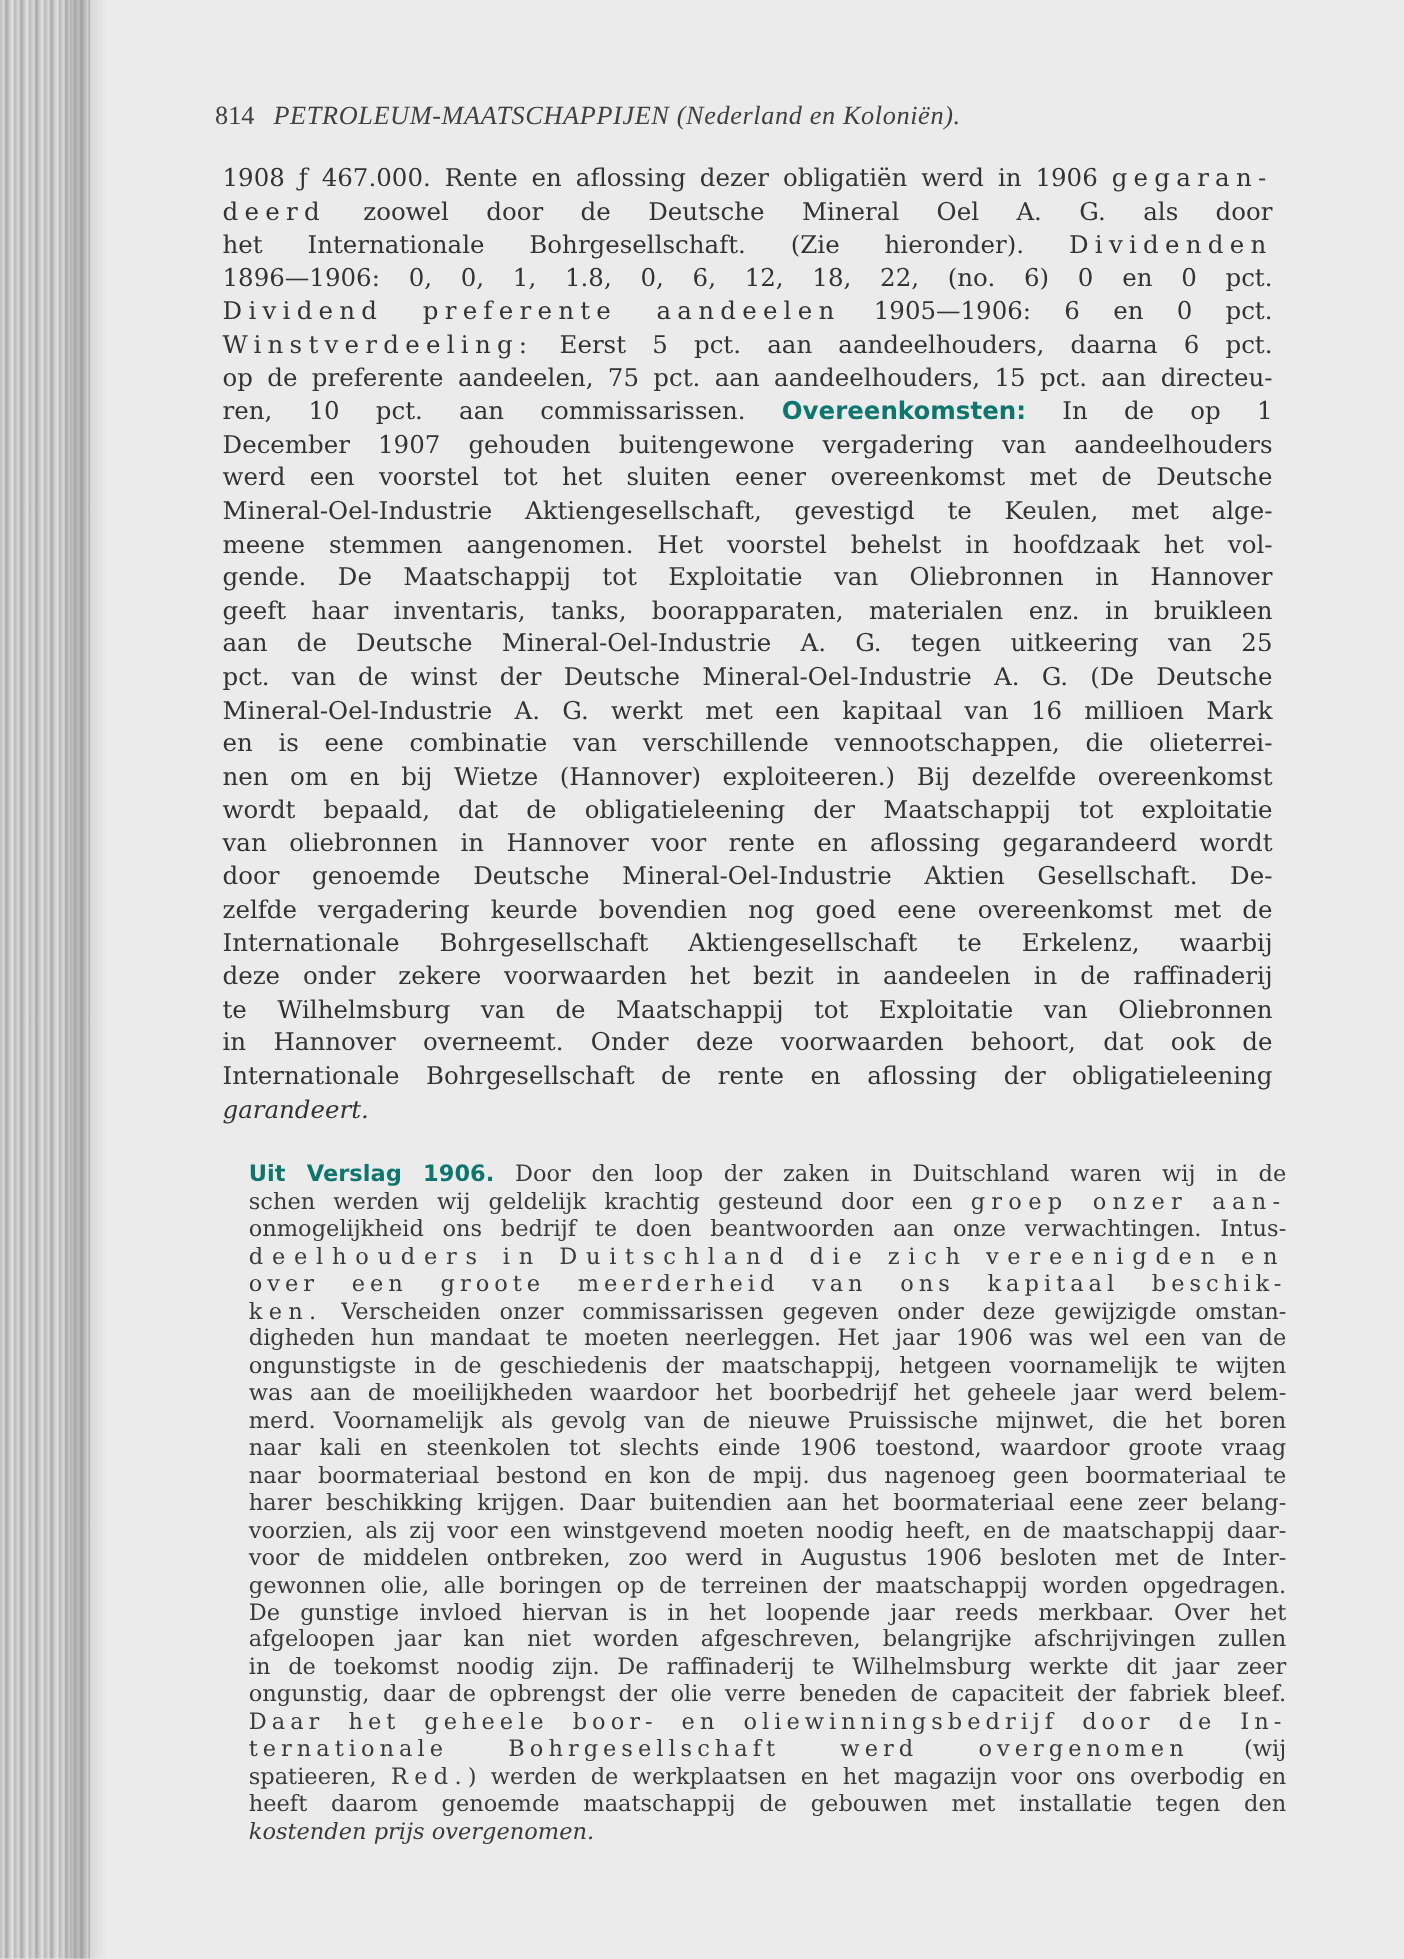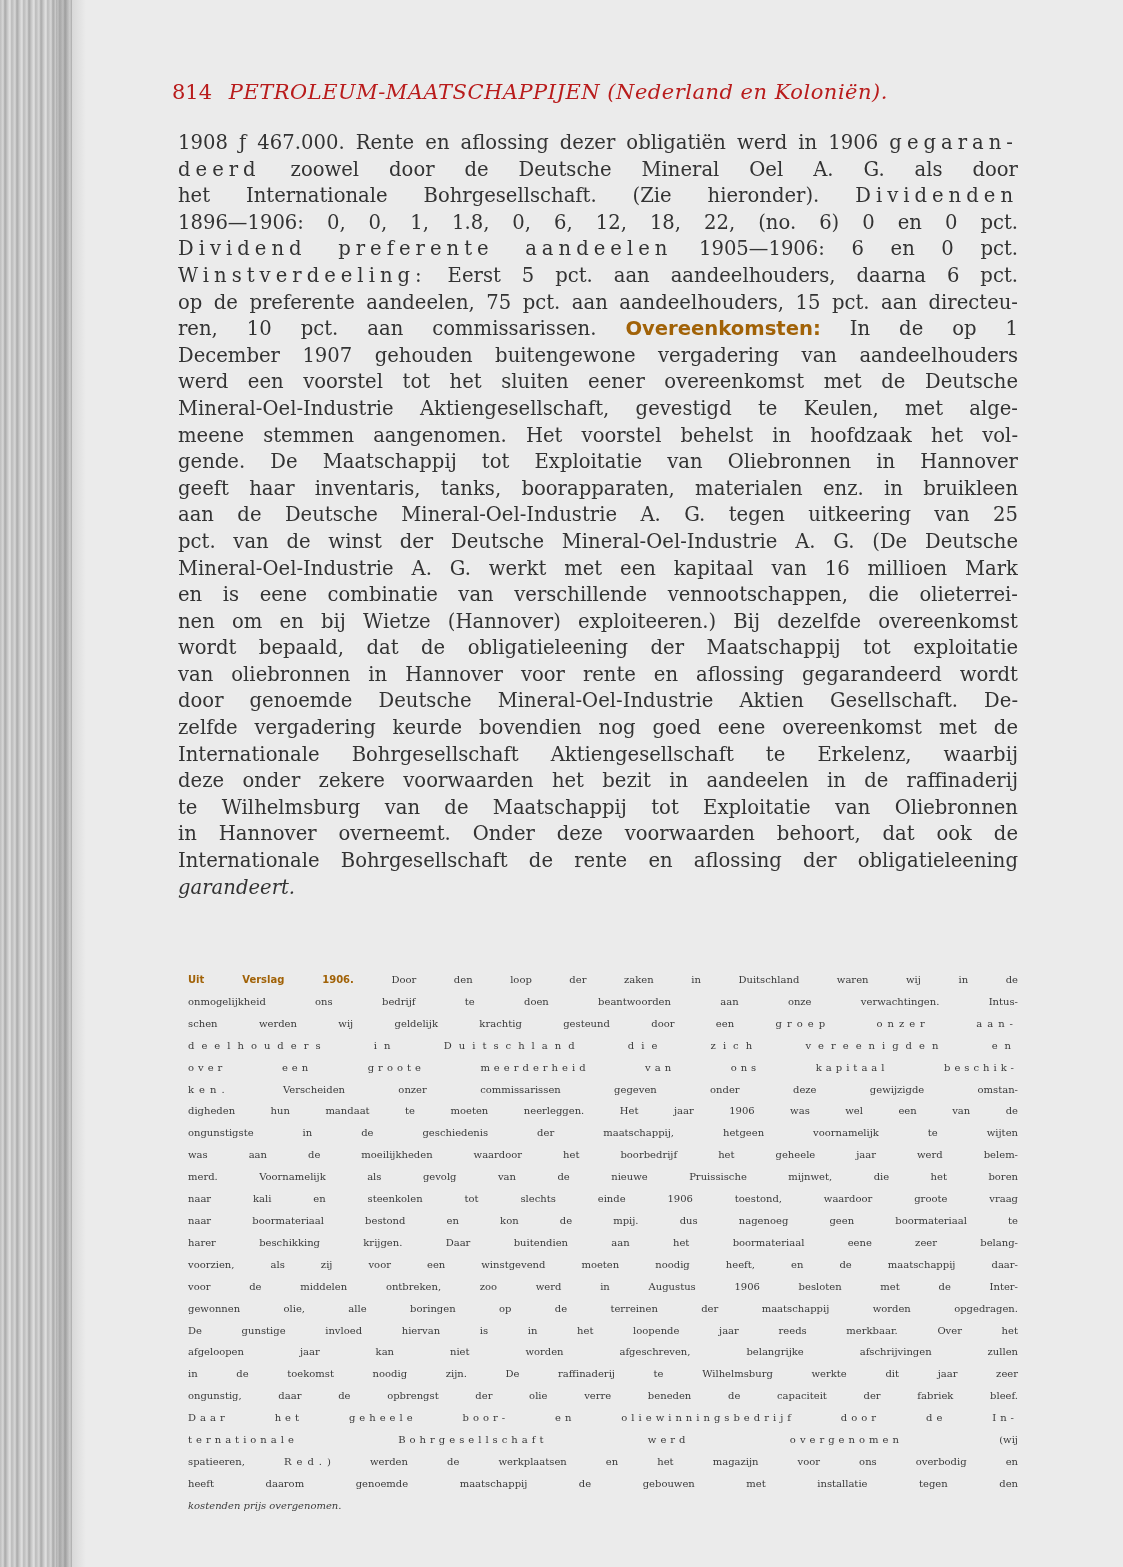--- a/index.html
+++ b/index.html
@@ -13,38 +13,38 @@
       position: absolute; left: 0; top: 0; width: 72px; height: 1567px;
       background: repeating-linear-gradient(90deg,
         #bdbdbd 0px, #d8d8d8 3px, #a9a9a9 5px, #cfcfcf 8px, #e2e2e2 10px, #b3b3b3 12px);
     }
     .page-shadow {
       position: absolute; left: 56px; top: 0; width: 30px; height: 1567px;
       background: linear-gradient(90deg, rgba(120,120,120,0.35), rgba(235,235,235,0));
     }
     .header {
       position: absolute; left: 172px; top: 80px; width: 860px;
-      font-size: 21px; color: #b91c1c; white-space: nowrap;
+      font-size: 21px; color: #404040; white-space: nowrap; font-family: Liberation Serif, serif;
     }
     .header .pagenum { font-style: normal; margin-right: 10px; }
     .header .title { font-style: italic; letter-spacing: 0.5px; }
     .main {
       position: absolute; left: 178px; top: 130px; width: 840px;
       font-size: 19.6px; line-height: 26.6px; text-align: justify;
       text-align-last: auto; color: #333;
     }
     .main .line, .report .line {
       display: block; text-align: justify; text-align-last: justify; white-space: nowrap;
     }
     .main .line.last, .report .line.last { text-align-last: left; font-style: italic; }
     .sp { letter-spacing: 5px; }
-    .bold-sans { font-family: "DejaVu Sans", "Liberation Sans", sans-serif; font-weight: bold; color: #a16207; }
+    .bold-sans { font-family: "DejaVu Sans", "Liberation Sans", sans-serif; font-weight: bold; color: #0f766e; }
     .report {
-      position: absolute; left: 188px; top: 929px; width: 830px;
-      font-size: 10px; line-height: 21.9px; color: #3a3a3a; margin-top: 40px;
+      position: absolute; left: 199px; top: 929px; width: 830px;
+      font-size: 18px; line-height: 21.9px; color: #3a3a3a;
     }
     .report .sp2 { letter-spacing: 7px; }
     .report .sp3 { letter-spacing: 4px; }
   </style>
 </head>
 <body>
 
 <div class="page-edges"></div>
 <div class="page-shadow"></div>
 
@@ -80,22 +80,22 @@
     <span class="line"><span>Internationale Bohrgesellschaft Aktiengesellschaft te Erkelenz, waarbij</span></span>
     <span class="line"><span>deze onder zekere voorwaarden het bezit in aandeelen in de raffinaderij</span></span>
     <span class="line"><span>te Wilhelmsburg van de Maatschappij tot Exploitatie van Oliebronnen</span></span>
     <span class="line"><span>in Hannover overneemt. Onder deze voorwaarden behoort, dat ook de</span></span>
     <span class="line"><span>Internationale Bohrgesellschaft de rente en aflossing der obligatieleening</span></span>
     <span class="line last"><span>garandeert.</span></span>
   </div>
 
 <div class="report" id="report-text">
     <span class="line"><span class="bold-sans">Uit Verslag 1906.</span><span> Door den loop der zaken in Duitschland waren wij in de</span></span>
+    <span class="line"><span>schen werden wij geldelijk krachtig gesteund door een </span><span class="sp">groep onzer aan-</span></span>
     <span class="line"><span>onmogelijkheid ons bedrijf te doen beantwoorden aan onze verwachtingen. Intus-</span></span>
-    <span class="line"><span>schen werden wij geldelijk krachtig gesteund door een </span><span class="sp">groep onzer aan-</span></span>
     <span class="line"><span class="sp2">deelhouders in Duitschland die zich vereenigden en</span></span>
     <span class="line"><span class="sp3">over een groote meerderheid van ons kapitaal beschik-</span></span>
     <span class="line"><span class="sp">ken.</span><span> Verscheiden onzer commissarissen gegeven onder deze gewijzigde omstan-</span></span>
     <span class="line"><span>digheden hun mandaat te moeten neerleggen. Het jaar 1906 was wel een van de</span></span>
     <span class="line"><span>ongunstigste in de geschiedenis der maatschappij, hetgeen voornamelijk te wijten</span></span>
     <span class="line"><span>was aan de moeilijkheden waardoor het boorbedrijf het geheele jaar werd belem-</span></span>
     <span class="line"><span>merd. Voornamelijk als gevolg van de nieuwe Pruissische mijnwet, die het boren</span></span>
     <span class="line"><span>naar kali en steenkolen tot slechts einde 1906 toestond, waardoor groote vraag</span></span>
     <span class="line"><span>naar boormateriaal bestond en kon de mpij. dus nagenoeg geen boormateriaal te</span></span>
     <span class="line"><span>harer beschikking krijgen. Daar buitendien aan het boormateriaal eene zeer belang-</span></span>

